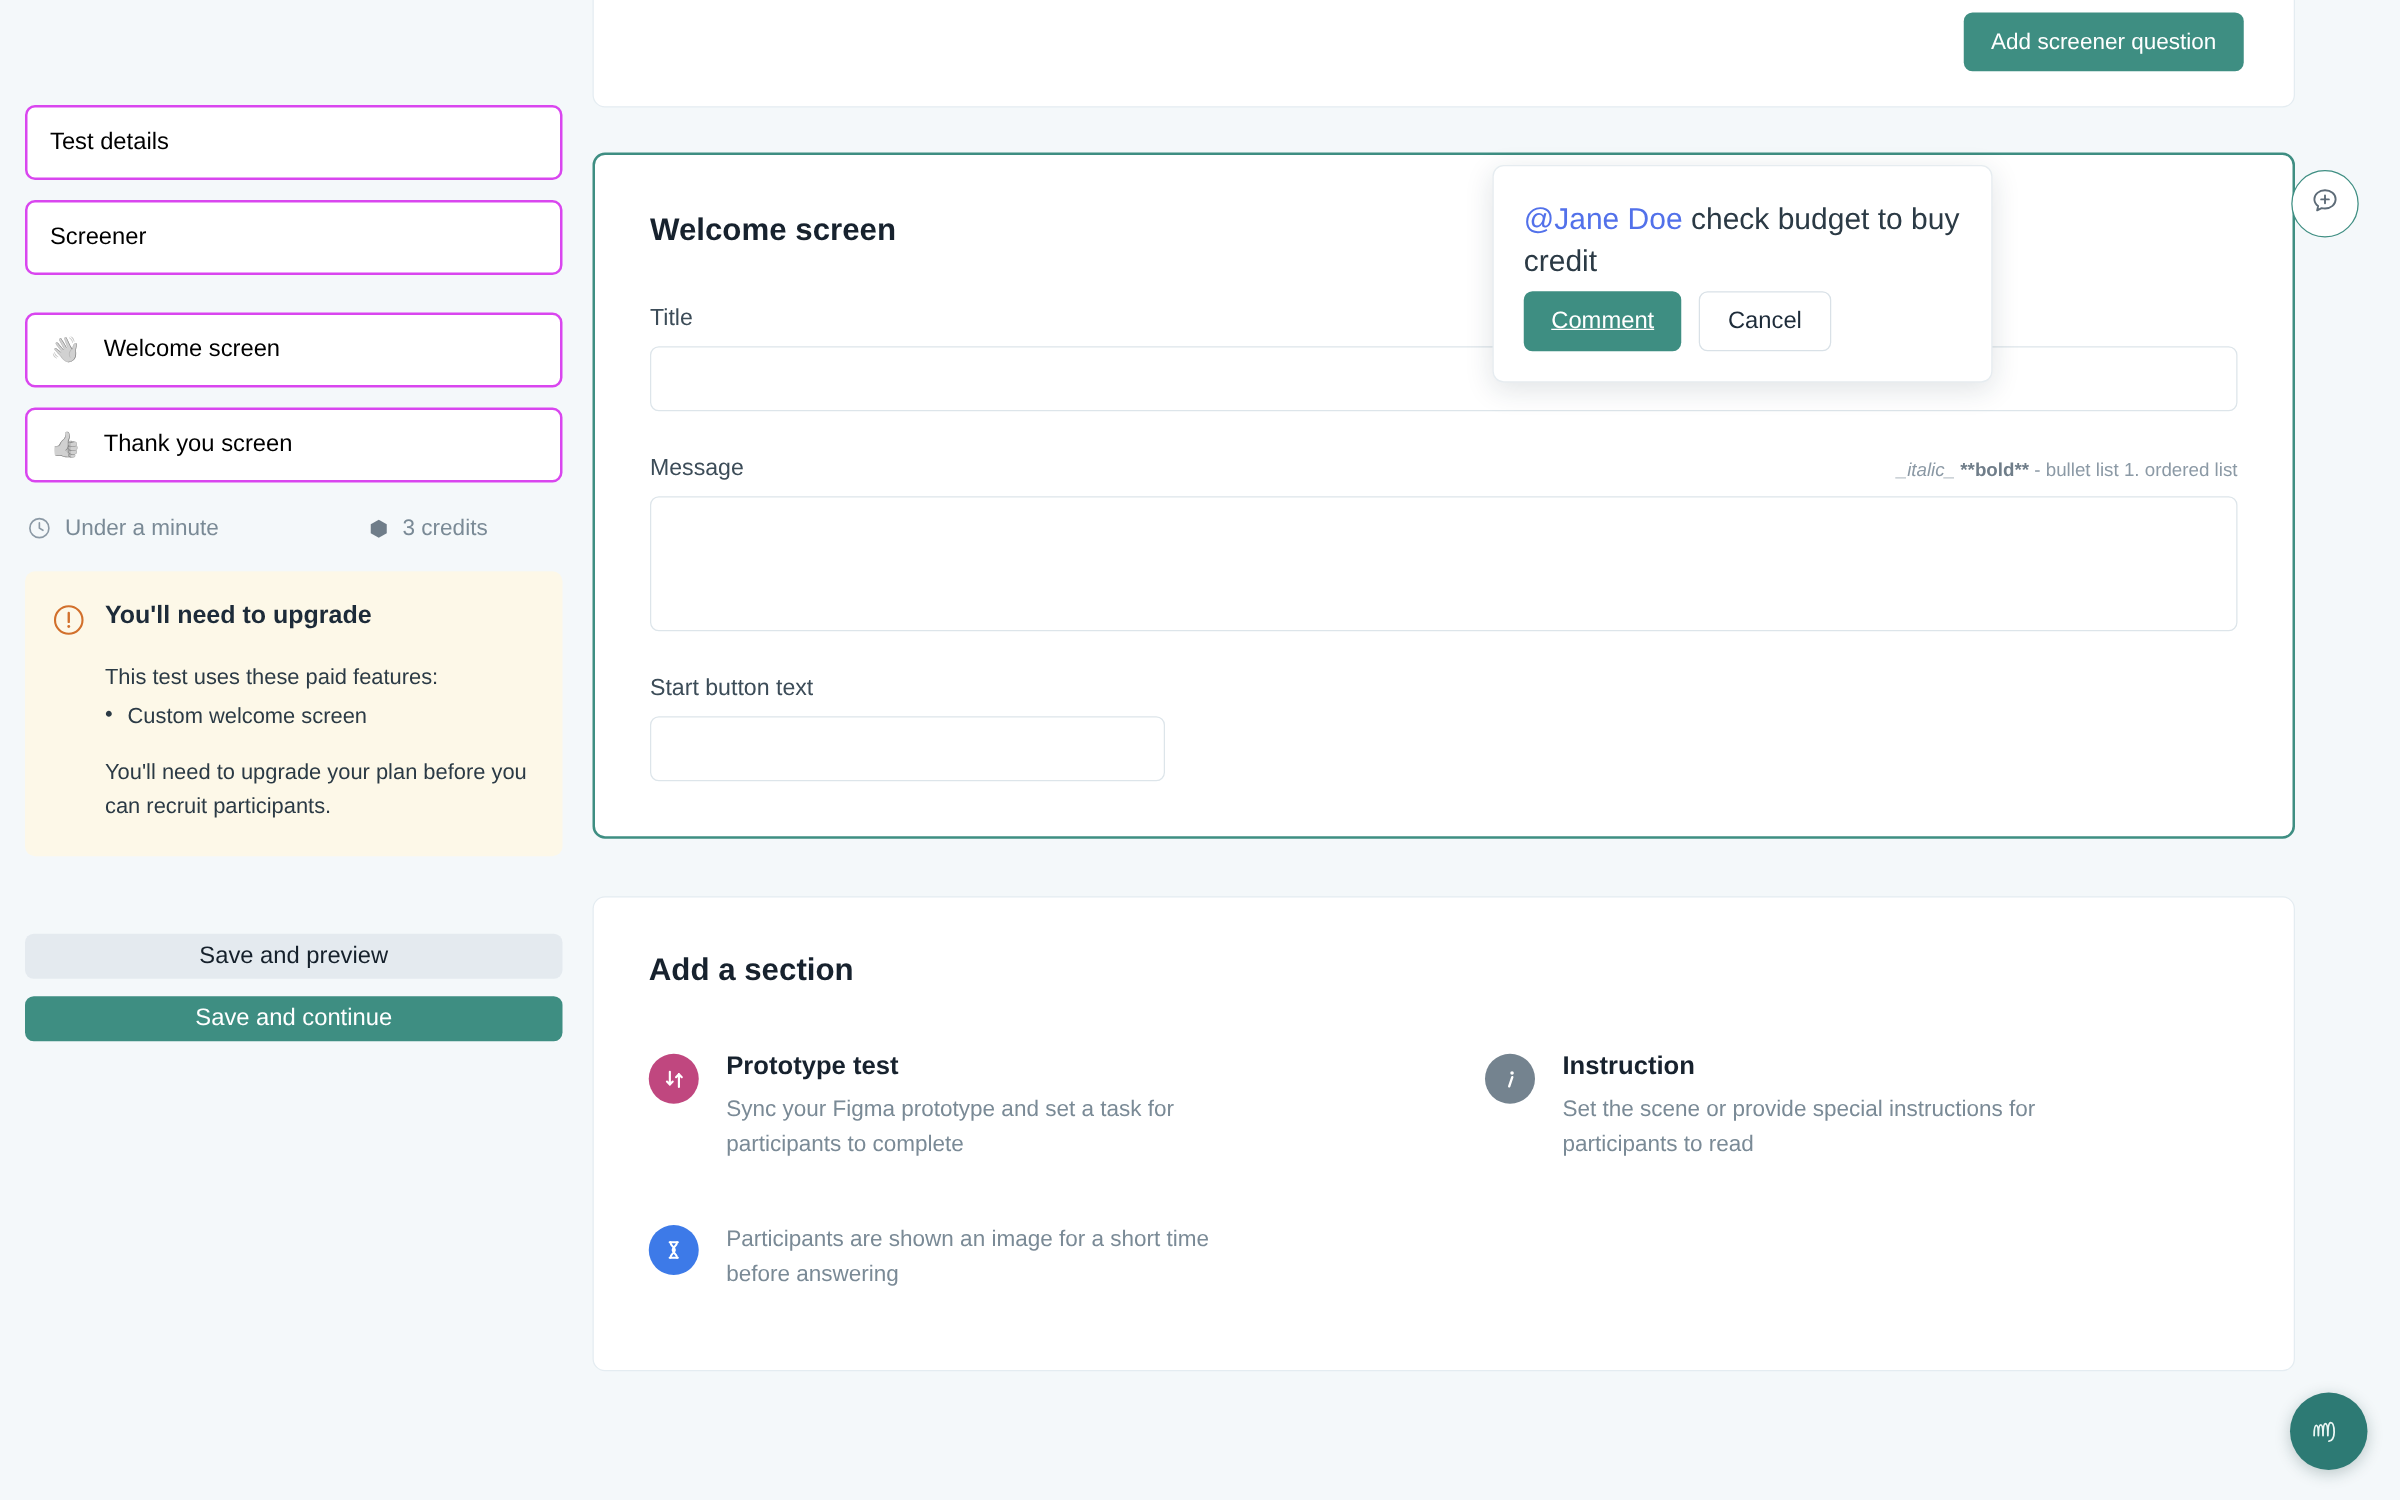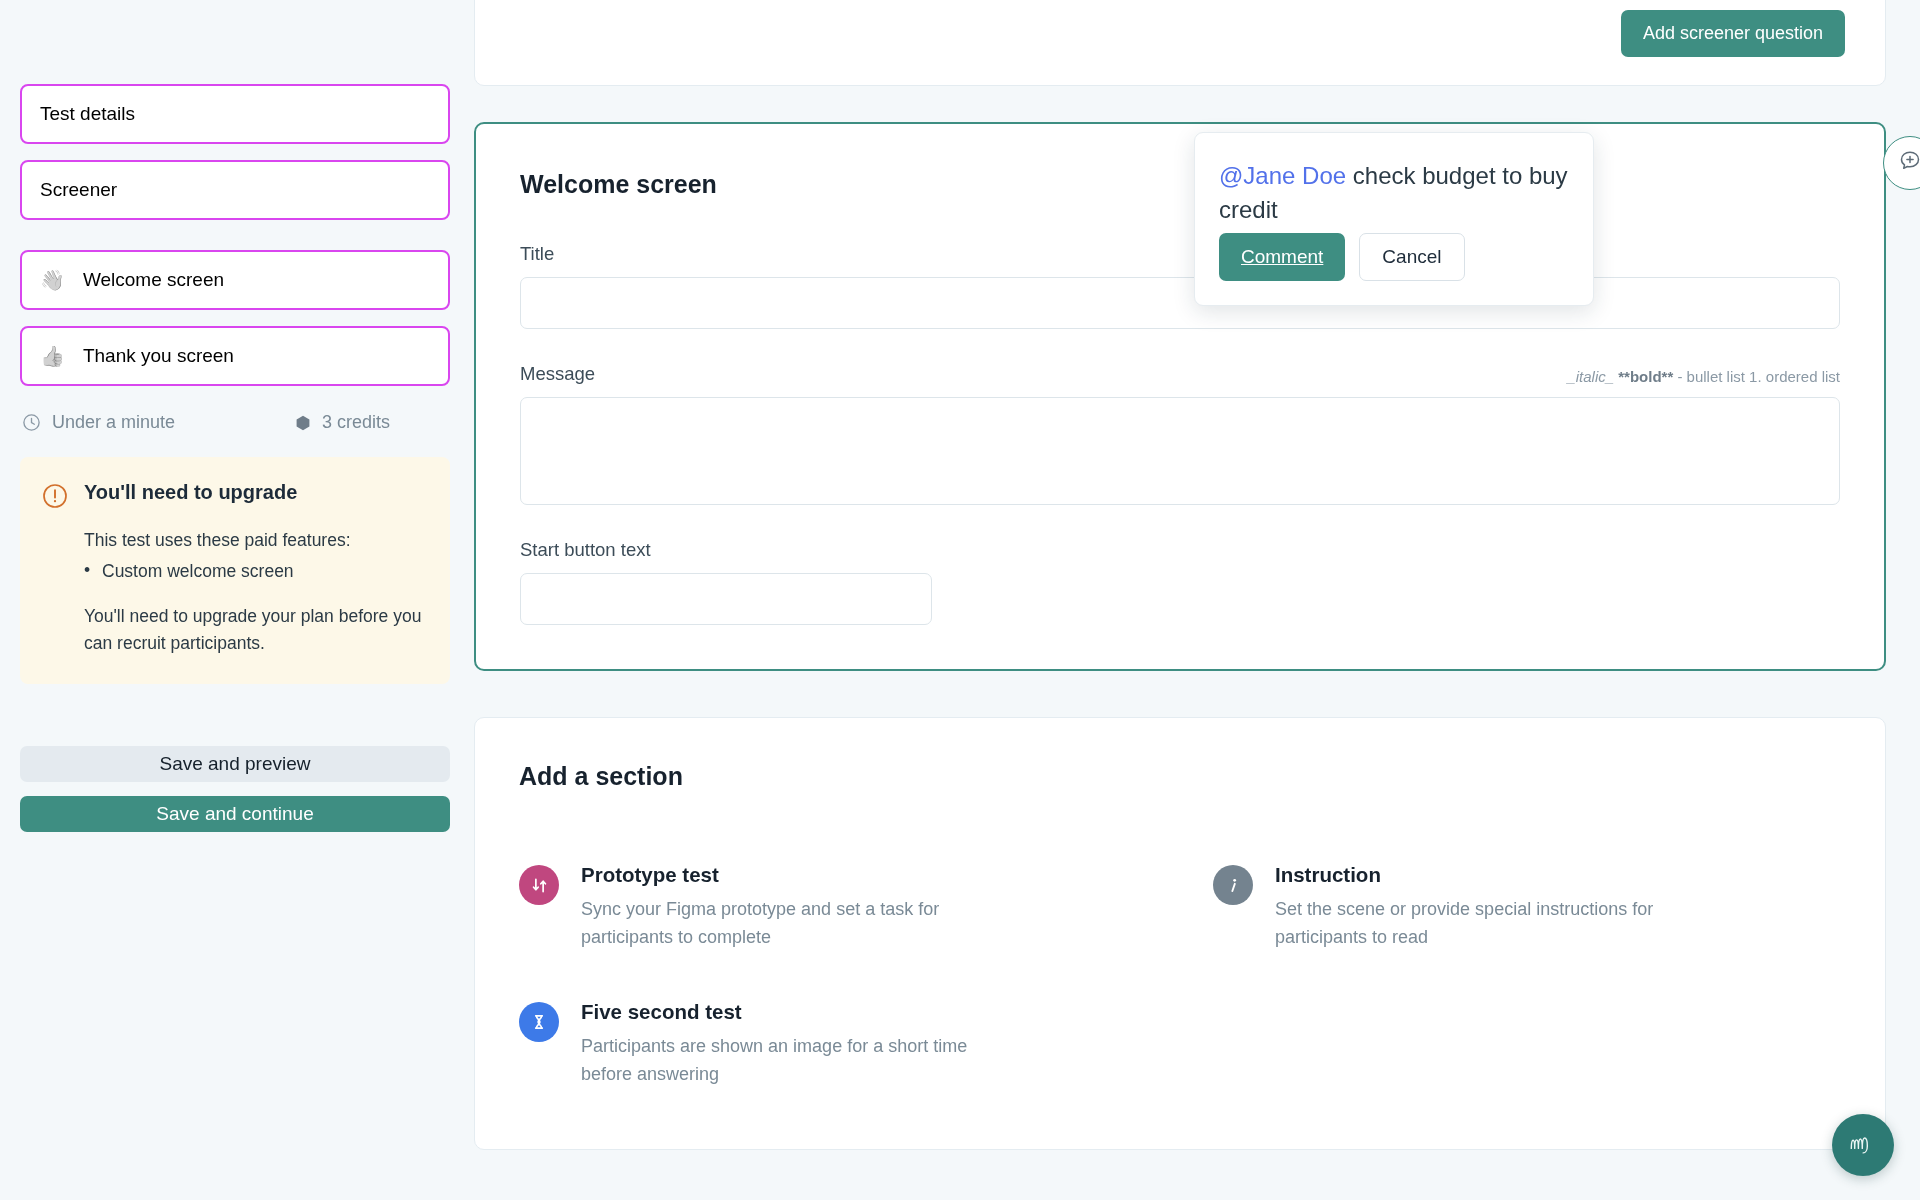--- a/index.html
+++ b/index.html
@@ -100,21 +100,21 @@
     align-items: center;
     justify-content: center;
   }
   .btn-secondary { background: #e4eaef; color: #15202b; margin-bottom: 14px; }
   .btn-primary { background: #3e8e82; color: #ffffff; }
 
   
   .main {
     flex: 1;
     position: relative;
-    padding: 0 34px 0 0;
+    padding: 0 84px 0 0;
   }
   .card {
     background: #ffffff;
     border: 1px solid #e4ecf1;
     border-radius: 10px;
     margin-left: 0;
   }
 
   .screener-card {
     height: 122px;
@@ -259,21 +259,21 @@
   
   .section-card {
     margin-top: 46px;
     padding: 44px 44px 60px 44px;
     min-height: 380px;
   }
   .section-title {
     font-size: 25px;
     font-weight: bold;
     color: #17222e;
-    margin-bottom: 72px;
+    margin-bottom: 50px;
   }
   .section-grid {
     display: grid;
     grid-template-columns: 1fr 1fr;
     column-gap: 66px;
     row-gap: 48px;
   }
   .sec-item { display: flex; cursor: pointer; }
   .sec-icon {
     width: 40px;
@@ -472,21 +472,20 @@
 
 
         <div class="sec-item">
           <div class="sec-icon" style="background:#3d7ae8;">
             <svg width="20" height="20" viewBox="0 0 22 22" fill="none">
               <path d="M7.4 4.2h7.2M7.4 17.8h7.2" stroke="#fff" stroke-width="1.8" stroke-linecap="round"></path>
               <path d="M8.1 4.2c0 3.4 3.9 4.3 3.9 6.8 0 2.5-3.9 3.4-3.9 6.8M13.9 4.2c0 3.4-3.9 4.3-3.9 6.8 0 2.5 3.9 3.4 3.9 6.8" stroke="#fff" stroke-width="1.8" stroke-linecap="round"></path>
             </svg>
           </div>
           <div class="sec-body">
-            <div class="sec-name">Five second test</div>
             <div class="sec-desc">Participants are shown an image for a short time before answering</div>
           </div>
         </div>
 
       </div>
     </section>
   </main>
 
   <div class="chat-fab">
     <span>

